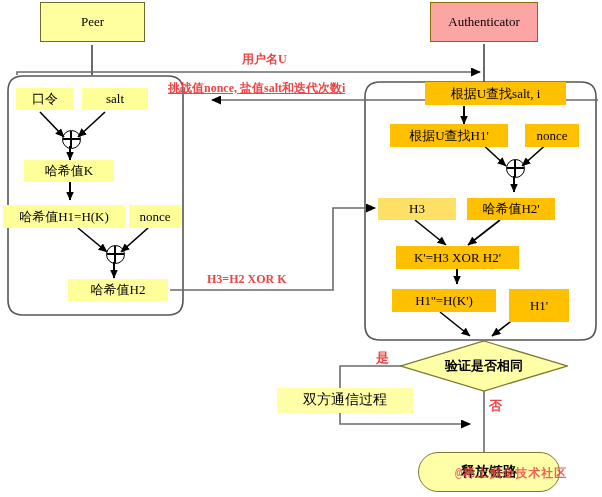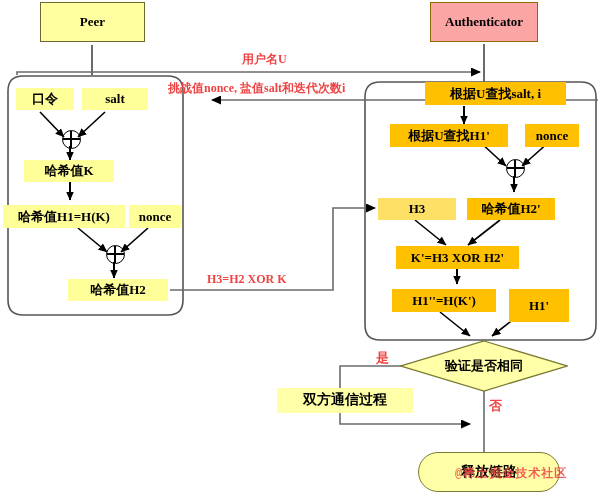--- a/index.html
+++ b/index.html
@@ -1,21 +1,21 @@
 <!DOCTYPE html>
 <html><head>
 <meta charset="utf-8">
 <style>
   html,body{margin:0;padding:0;background:#ffffff;}
   body{width:602px;height:497px;position:relative;overflow:hidden;
        font-family:"Liberation Serif","DejaVu Serif",serif;}
   #stage{position:absolute;left:0;top:0;width:602px;height:497px;}
   svg#wires{position:absolute;left:0;top:0;width:602px;height:497px;}
   .node{position:absolute;box-sizing:border-box;display:flex;align-items:center;
-        justify-content:center;text-align:center;font-weight:bold;color:#000;
+        justify-content:center;text-align:center;font-weight:normal;color:#000;
         line-height:1.05;white-space:nowrap;}
   .hdr{border:1px solid #6b6b2f;}
   .pale{background:#FFFF99;align-items:center;}
   .pale2{background:#FFFFA8;}
   .gold{background:#FFC000;}
   .gold-lt{background:#FFE066;}
   .hdr-pale{background:#FFFFA0;}
   .hdr-gold{background:#fca5a5;border:1px solid #8a6d00;}
   .lbl{position:absolute;font-weight:bold;color:#ef4444;white-space:nowrap;}
   .wm{position:absolute;color:#ef4444;font-weight:bold;letter-spacing:1px;
@@ -134,21 +134,21 @@
     <span>K'=H3 XOR H2'</span>
   </div>
   <div class="node gold" style="left:392px;top:289px;width:104px;height:23px;font-size:13px;">
     <span>H1''=H(K')</span>
   </div>
   <div class="node gold" style="left:509px;top:289px;width:60px;height:33px;font-size:13px;">
     <span>H1'</span>
   </div>
 
   <div class="lbl" style="left:242px;top:51px;font-size:12px;">用户名U</div>
-  <div class="lbl" style="left:168px;top:80px;font-size:12px;">挑战值nonce, 盐值salt和迭代次数i</div>
+  <div class="lbl" style="left:168px;top:80px;font-size:12px;text-decoration:underline;">挑战值nonce, 盐值salt和迭代次数i</div>
   <div class="lbl" style="left:207px;top:272px;font-size:12px;">H3=H2 XOR K</div>
 
   <div class="diamond" style="left:400px;top:340px;width:168px;height:52px;">
     <svg width="168" height="52" viewBox="0 0 168 52" xmlns="http://www.w3.org/2000/svg">
       <polygon points="84,1 167,26 84,51 1,26" fill="#FFFFA8" stroke="#7a7a33" stroke-width="1.3"></polygon>
     </svg>
     <div style="position:absolute;left:0;top:0;width:168px;height:52px;display:flex;
                 align-items:center;justify-content:center;font-weight:bold;font-size:13px;">验证是否相同</div>
   </div>
   <div class="lbl" style="left:376px;top:349px;font-size:13px;">是</div>

